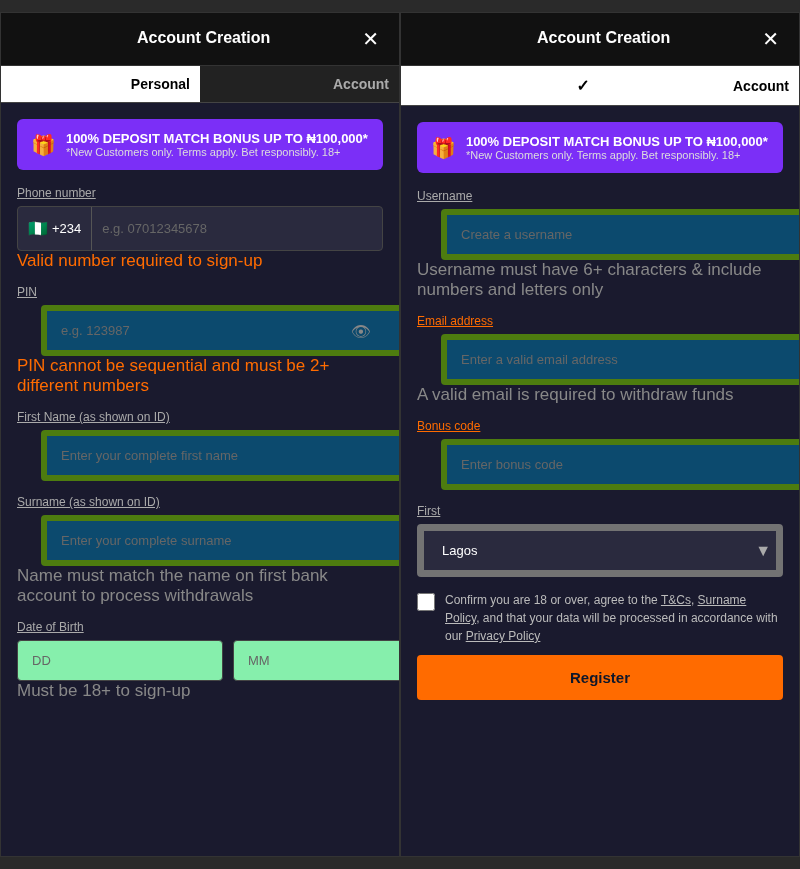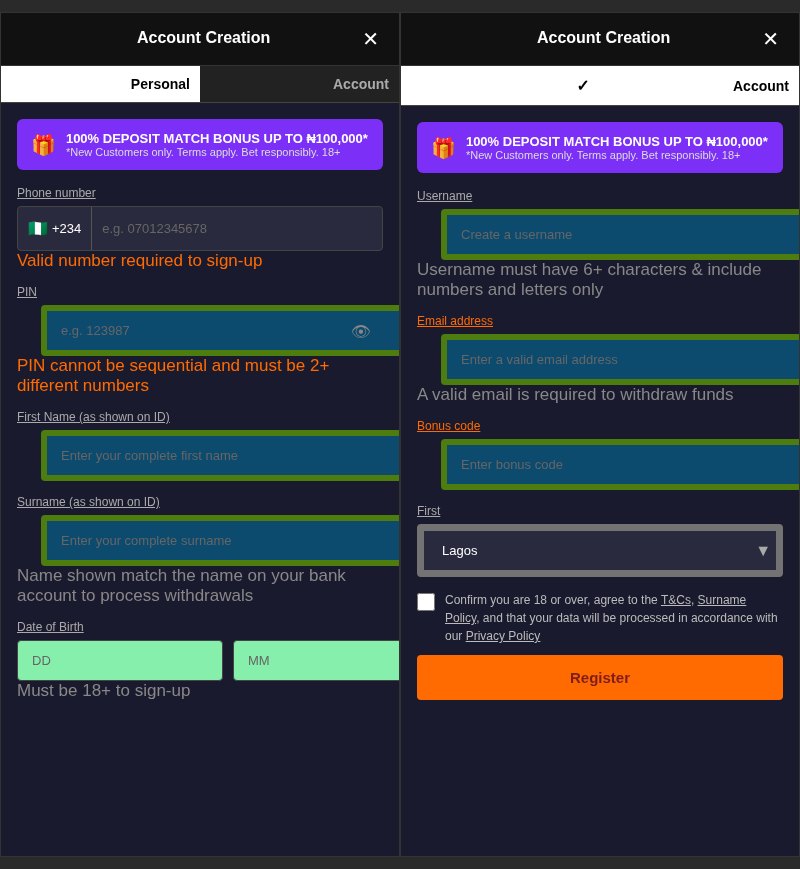--- a/index.html
+++ b/index.html
@@ -236,21 +236,21 @@
       font-size: 12px;
       line-height: 1.5;
     }
     .checkbox-text a {
       color: #bbb;
       text-decoration: underline;
     }
     .continue-btn {
       width: 100%;
       background: #ff6b00;
-      color: #7f1d1d;
+      color: #0f172a;
       border: none;
       border-radius: 4px;
       padding: 14px;
       font-size: 15px;
       font-weight: bold;
       cursor: pointer;
       margin-top: 10px;
     }
     .flag-emoji { font-size: 16px; }
   </style>
@@ -300,21 +300,21 @@
       </div>
 
       <div class="field-group">
         <label class="field-label">First Name (as shown on ID)</label>
         <input class="input-field" type="text" placeholder="Enter your complete first name" style="">
       </div>
 
       <div class="field-group">
         <label class="field-label">Surname (as shown on ID)</label>
         <input class="input-field" type="text" placeholder="Enter your complete surname" style="">
-        <div class="hint-text gray">Name shown match the name on your bank account to process withdrawals</div>
+        <div class="hint-text gray">Name must match the name on first bank account to process withdrawals</div>
       </div>
 
       <div class="field-group">
         <label class="field-label">Date of Birth</label>
         <div class="dob-row">
           <input class="dob-field" type="text" placeholder="DD" style="">
           <input class="dob-field" type="text" placeholder="MM" style="">
 
         </div>
         <div class="hint-text gray">Must be 18+ to sign-up</div>

